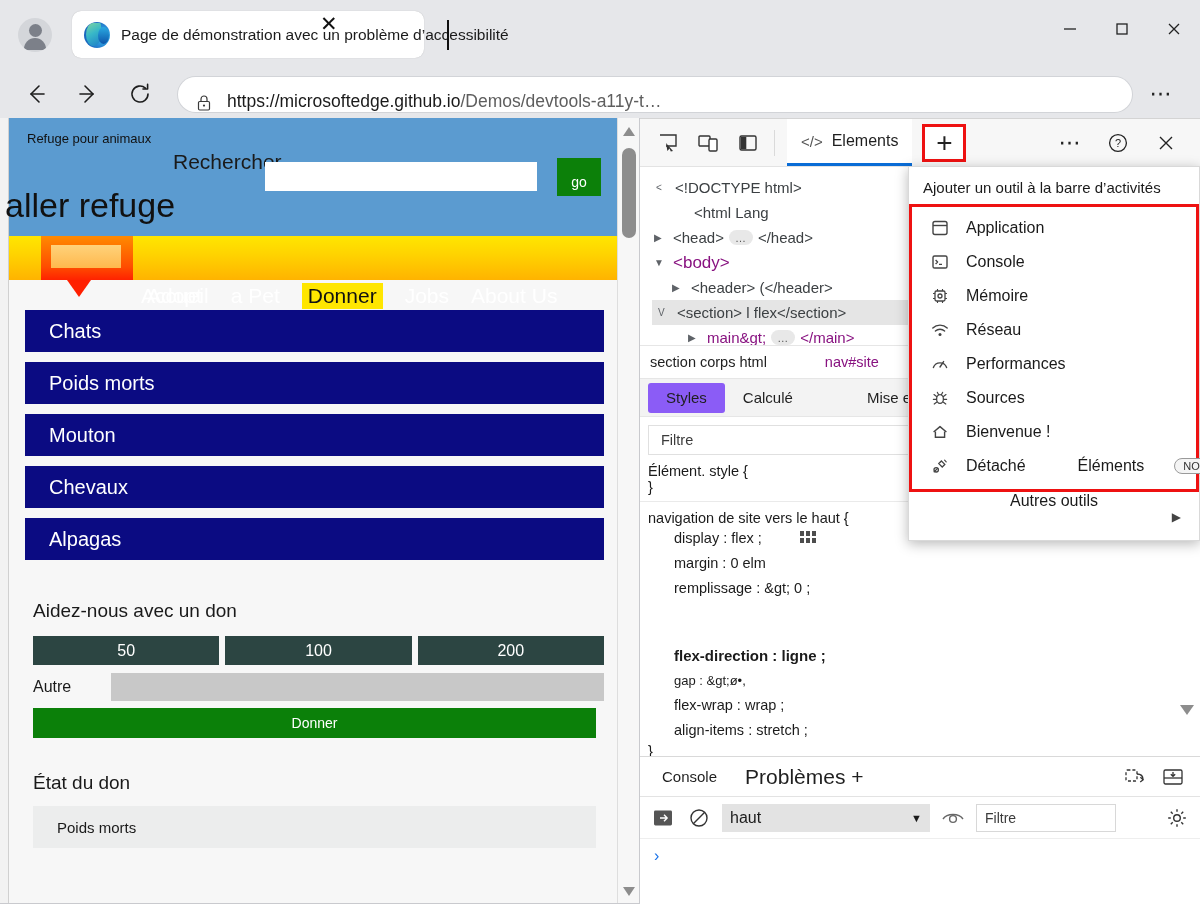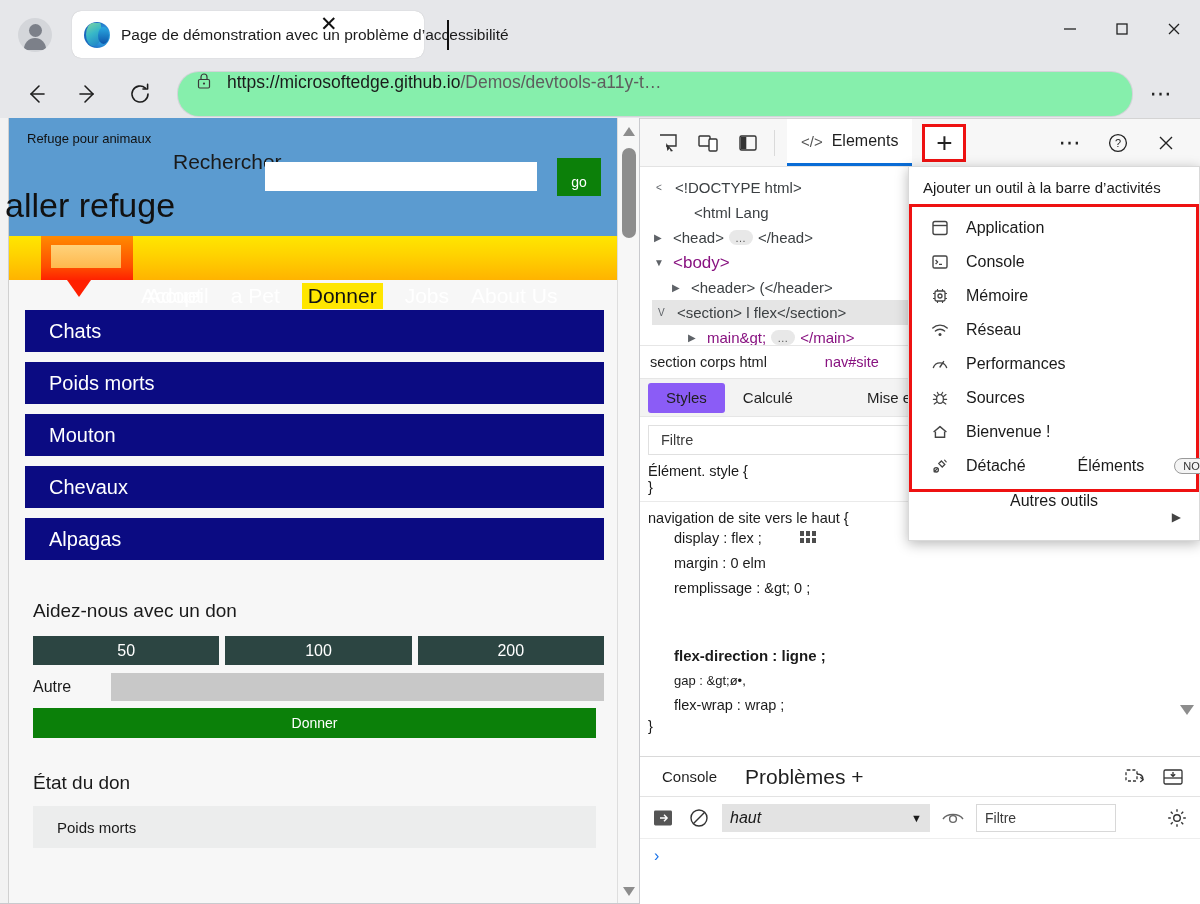--- a/index.html
+++ b/index.html
@@ -81,22 +81,22 @@
 
   
   .navbar { height: 52px; display: flex; align-items: center; padding: 0 16px; }
   .nav-icon {
     width: 40px; height: 40px; margin-right: 12px;
     display: flex; align-items: center; justify-content: center;
     color: #1d1d1d;
   }
   .nav-icon.reload { margin-right: 18px; }
   .omnibox {
-    flex: 1; height: 44px; background: #86efac; border-radius: 21px;
-    display: flex; align-items: flex-start; padding: 0 18px;
+    flex: 1; height: 35px; background: #ffffff; border-radius: 21px;
+    display: flex; align-items: flex-end; padding: 0 18px;
     box-shadow: 0 0 0 1px #d2d4d8;
   }
   .lock-icon { margin-right: 15px; display: flex; align-items: center; color: #3a3a3a; }
   .url { font-size: 17.5px; color: #5e5e5e; white-space: nowrap; }
   .url b { color: #1a1a1a; font-weight: 400; }
   .omnibox-more {
     width: 46px; height: 42px; margin-left: 6px;
     display: flex; align-items: center; justify-content: center;
     font-size: 22px; color: #222; letter-spacing: 1px;
   }
@@ -284,21 +284,21 @@
   .drawer-tabs { height: 40px; display: flex; align-items: center; padding-left: 8px; border-bottom: 1px solid #e3e3e3; }
   .dw-tab { padding: 0 14px; height: 32px; display: flex; align-items: center; font-size: 15px; color: #1f1f1f; }
   .dw-tab.active { background: #ffffff; }
   .dw-tab.big { font-size: 21px; }
   .drawer-tabs-right { margin-left: auto; display: flex; align-items: center; gap: 8px; padding-right: 12px; }
   .dw-icon { width: 30px; height: 28px; display: flex; align-items: center; justify-content: center; color: #333; }
   .console-bar { height: 42px; display: flex; align-items: center; padding: 0 10px; gap: 10px; border-bottom: 1px solid #eee; }
   .cb-btn { width: 26px; height: 24px; display: flex; align-items: center; justify-content: center; color: #333; }
   .ctx-select {
     width: 208px; height: 28px; background: #e3e3e3; display: flex; align-items: center;
-    padding: 0 8px; font-size: 16px; color: #1b1b1b; font-style: italic;
+    padding: 0 8px; font-size: 16px; color: #1b1b1b;
   }
   .ctx-select .caret { margin-left: auto; font-size: 11px; }
   .console-filter {
     width: 140px; height: 28px; background: #fff; border: 1px solid #d8d8d8;
     display: flex; align-items: center; padding-left: 8px; font-size: 14px; color: #3b3b3b;
   }
   .console-prompt { padding: 8px 0 0 14px; color: #1a73e8; font-size: 16px; }
 
   
   .tools-menu {
@@ -568,20 +568,21 @@
         </div>
         <div class="decl">
           <span>display : flex ;</span>
           <span class="flex-badge"></span>
         </div>
         <div class="decl">margin : 0 elm</div>
         <div class="decl">remplissage : &amp;gt; 0 ;</div>
         <div class="decl bold">flex-direction : ligne ;</div>
         <div class="decl small">gap : &amp;gt;ø•,</div>
         <div class="decl">flex-wrap : wrap ;</div>
+        <div class="decl">align-items : stretch ;</div>
         <div>}</div>
         <div class="rule-scroll-arrow">
           <svg width="14" height="10" viewBox="0 0 14 10">
               <path d="M7 10L0 0h14z" fill="#8d8d8d"></path>
             </svg>
         </div>
       </div>
 
       <div class="drawer">
         <div class="drawer-tabs">

